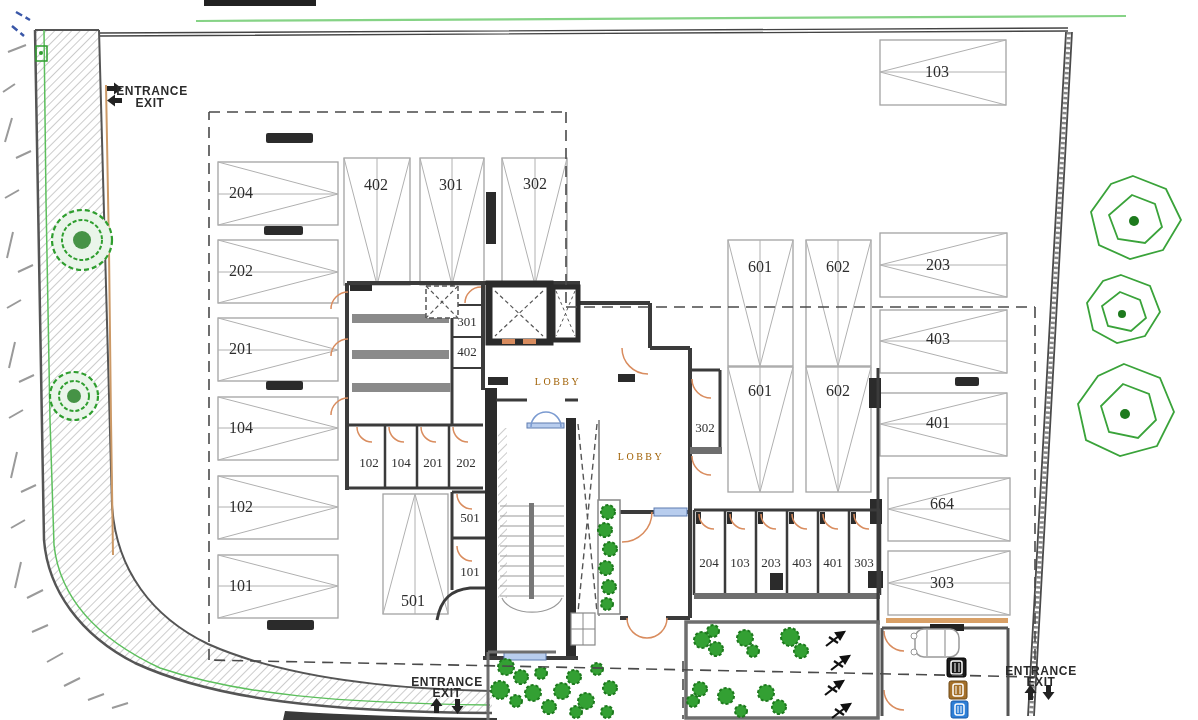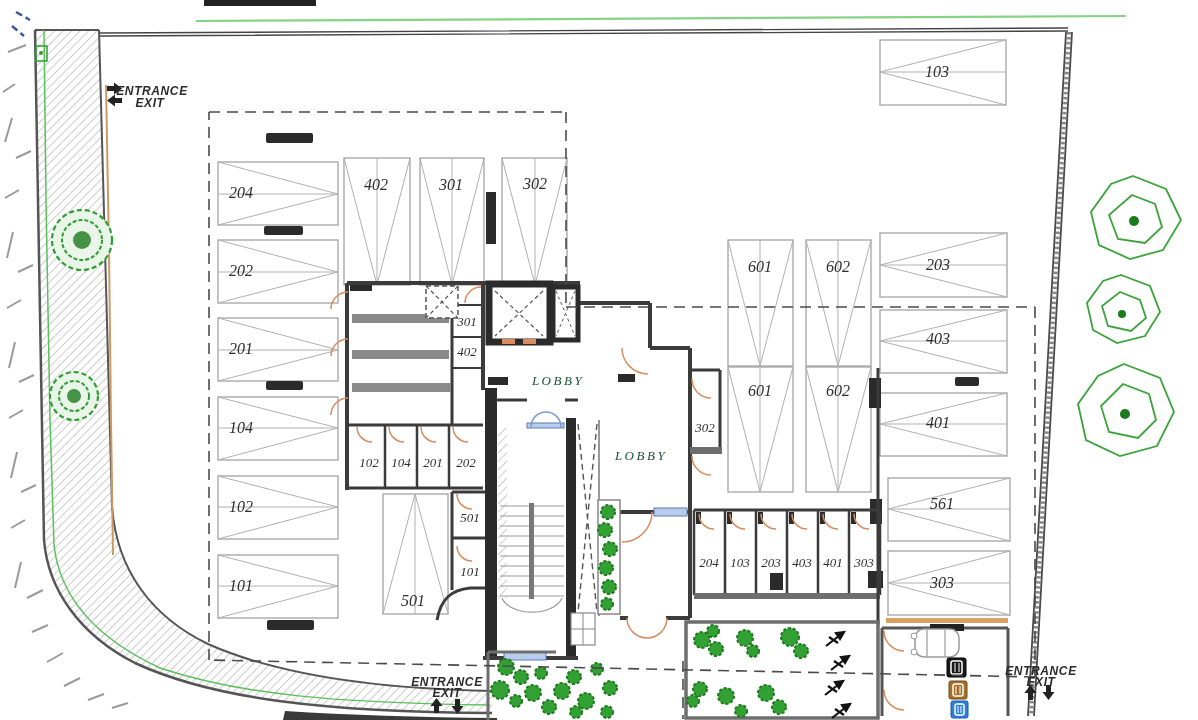--- a/index.html
+++ b/index.html
@@ -1,23 +1,23 @@
 <!DOCTYPE html>
 <html><head>
 <meta charset="utf-8">
 <style>
   html,body{margin:0;padding:0;background:#fff;}
   .plan{position:relative;width:1198px;height:720px;background:#fff;overflow:hidden;
         font-family:"Liberation Serif", serif;}
   .plan svg{position:absolute;left:0;top:0;}
   .labels{position:absolute;left:0;top:0;width:100%;height:100%;pointer-events:none;}
   .lbl{position:absolute;transform:translate(-50%,-50%);font-size:16px;color:#2e2e2e;
-       white-space:nowrap;font-style:italic;}
+       white-space:nowrap;}
   .sm{font-size:13px;}
-  .lobby{font-size:13px;letter-spacing:2.5px;color:#14532d;}
+  .lobby{font-size:10px;letter-spacing:2.5px;color:#a16207;}
   .ent{font-family:"Liberation Sans", sans-serif;font-size:12px;font-weight:bold;
        letter-spacing:.6px;color:#2b2b2b;}
 </style>
 </head>
 <body>
 
 <div class="plan">
 <svg width="1198" height="720" viewBox="0 0 1198 720">
   <defs>
     <pattern id="hatch" width="6" height="6" patternUnits="userSpaceOnUse" patternTransform="rotate(45)">
@@ -408,21 +408,21 @@
   <span class="lbl" style="left:451px;top:185px">301</span>
   <span class="lbl" style="left:535px;top:184px">302</span>
   <span class="lbl" style="left:937px;top:72px">103</span>
   <span class="lbl" style="left:760px;top:267px">601</span>
   <span class="lbl" style="left:838px;top:267px">602</span>
   <span class="lbl" style="left:760px;top:391px">601</span>
   <span class="lbl" style="left:838px;top:391px">602</span>
   <span class="lbl" style="left:938px;top:265px">203</span>
   <span class="lbl" style="left:938px;top:339px">403</span>
   <span class="lbl" style="left:938px;top:423px">401</span>
-  <span class="lbl" style="left:942px;top:504px">561</span>
+  <span class="lbl" style="left:942px;top:504px">664</span>
   <span class="lbl" style="left:942px;top:583px">303</span>
   <span class="lbl" style="left:413px;top:601px">501</span>
 
   <span class="lbl sm" style="left:467px;top:322px">301</span>
   <span class="lbl sm" style="left:467px;top:352px">402</span>
   <span class="lbl sm" style="left:369px;top:463px">102</span>
   <span class="lbl sm" style="left:401px;top:463px">104</span>
   <span class="lbl sm" style="left:433px;top:463px">201</span>
   <span class="lbl sm" style="left:466px;top:463px">202</span>
   <span class="lbl sm" style="left:470px;top:518px">501</span>

